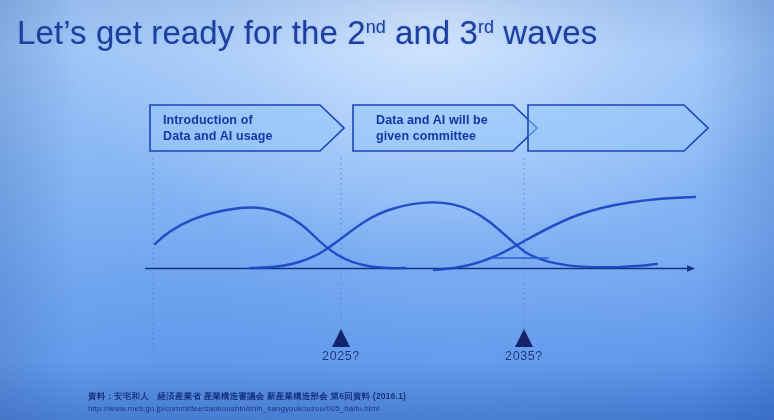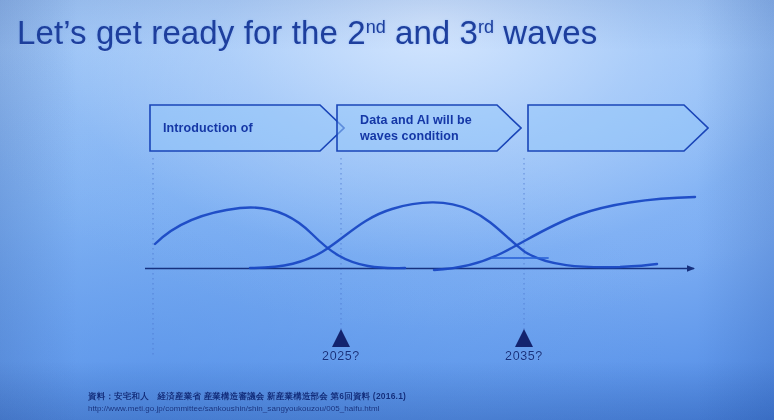--- a/index.html
+++ b/index.html
@@ -71,21 +71,21 @@
   .chev .chevbg {
     position: absolute;
     inset: 0;
     z-index: 0;
   }
   .chev .txt {
     position: relative;
     z-index: 1;
   }
   #chev1 { left: 149px; width: 196px; padding-left: 14px; }
-  #chev2 { left: 336px; width: 186px; padding-left: 24px; }
+  #chev2 { left: 352px; width: 186px; padding-left: 24px; }
   #chev3 { left: 527px; width: 182px; padding-left: 24px; }
 
   
   #graph {
     position: absolute;
     left: 0; top: 0;
     width: 774px; height: 420px;
   }
 
   
@@ -121,28 +121,29 @@
 
   <div id="title">
     <span>Let’s get ready for the </span><span>2</span><sup>nd</sup><span> and </span><span>3</span><sup>rd</sup><span> waves</span>
   </div>
 
   <div class="chev" id="chev1">
     <svg class="chevbg" viewBox="0 0 196 48" preserveAspectRatio="none">
       <polygon points="1,1 171,1 195,24 171,47 1,47" fill="rgba(150,198,250,0.55)" stroke="#1a45b8" stroke-width="1.6"></polygon>
     </svg>
     <div class="txt">Introduction of</div>
+    <div class="txt">Data and AI usage</div>
   </div>
 
   <div class="chev" id="chev2">
     <svg class="chevbg" viewBox="0 0 186 48" preserveAspectRatio="none">
       <polygon points="1,1 161,1 185,24 161,47 1,47" fill="rgba(150,198,250,0.55)" stroke="#1a45b8" stroke-width="1.6"></polygon>
     </svg>
     <div class="txt">Data and AI will be</div>
-    <div class="txt">waves condition</div>
+    <div class="txt">given committee</div>
   </div>
 
   <div class="chev" id="chev3">
     <svg class="chevbg" viewBox="0 0 182 48" preserveAspectRatio="none">
       <polygon points="1,1 157,1 181,24 157,47 1,47" fill="rgba(150,198,250,0.55)" stroke="#1a45b8" stroke-width="1.6"></polygon>
     </svg>
   </div>
 
   <svg id="graph" viewBox="0 0 774 420">
     <defs>

